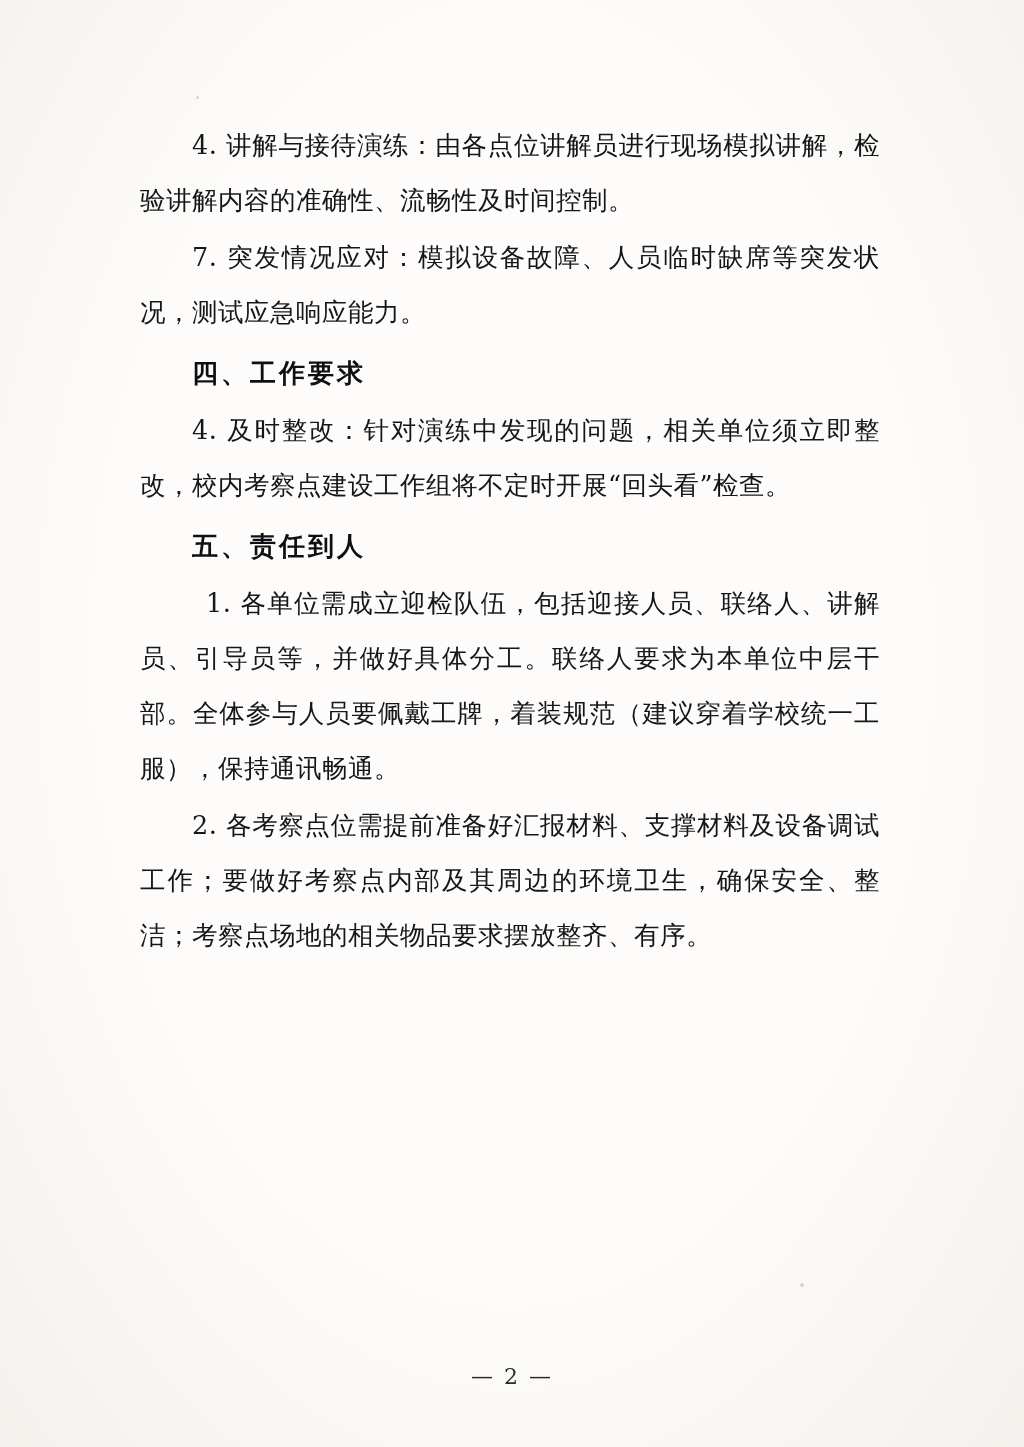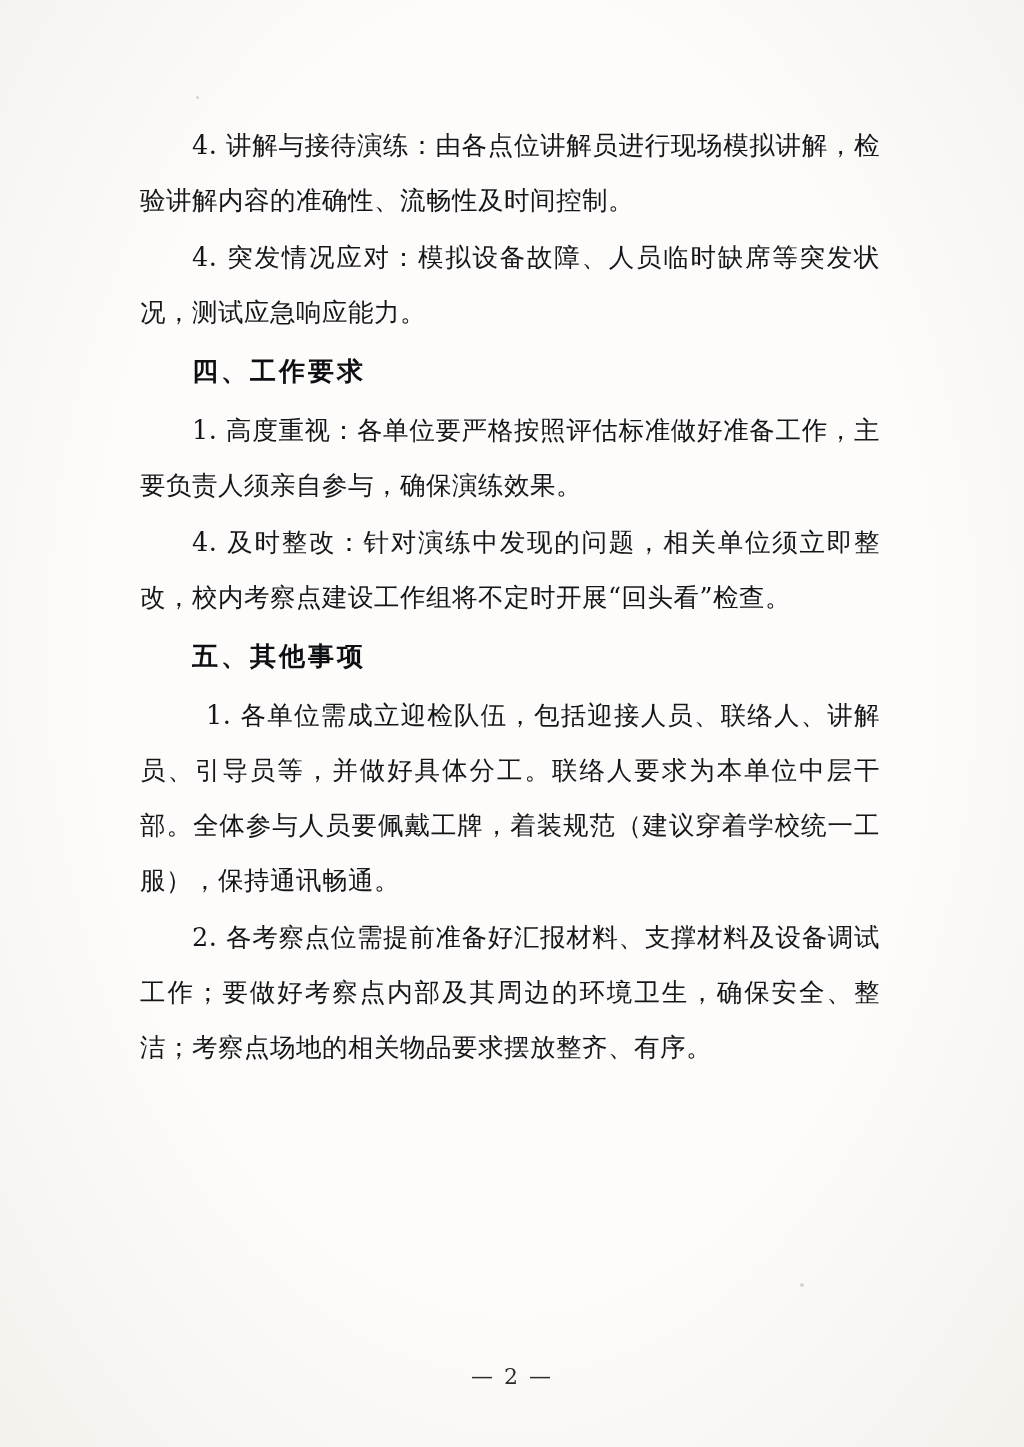--- a/index.html
+++ b/index.html
@@ -42,21 +42,21 @@
     font-weight: 500;
   }
   .heading {
     font-size: 26px;
     line-height: 55px;
     color: #0e0f12;
     letter-spacing: 3px;
     margin: 6px 0 2px 0;
     text-indent: 52px;
     font-weight: 700;
-    font-family: Liberation Mono, monospace;
+    font-family: Liberation Sans, sans-serif;
   }
   .para.wide-indent {
     text-indent: 66px;
   }
   .footer {
     position: absolute;
     left: 0;
     right: 0;
     bottom: 58px;
     text-align: center;
@@ -74,31 +74,30 @@
 </style>
 </head>
 <body>
 
 <div class="page">
 
   <div class="content">
 
     <p class="para">4. 讲解与接待演练：由各点位讲解员进行现场模拟讲解，检验讲解内容的准确性、流畅性及时间控制。</p>
 
-    <p class="para">4. 突发情况应对：模拟设备故障、人员临时缺席等突发状况，测试应急响应能力。</p>
+    <p class="para">7. 突发情况应对：模拟设备故障、人员临时缺席等突发状况，测试应急响应能力。</p>
 
     <h2 class="heading">四、工作要求</h2>
 
-    <p class="para">1. 高度重视：各单位要严格按照评估标准做好准备工作，主要负责人须亲自参与，确保演练效果。</p>
 
 
 
     <p class="para">4. 及时整改：针对演练中发现的问题，相关单位须立即整改，校内考察点建设工作组将不定时开展“回头看”检查。</p>
 
-    <h2 class="heading">五、其他事项</h2>
+    <h2 class="heading">五、责任到人</h2>
 
     <p class="para wide-indent">1. 各单位需成立迎检队伍，包括迎接人员、联络人、讲解员、引导员等，并做好具体分工。联络人要求为本单位中层干部。全体参与人员要佩戴工牌，着装规范（建议穿着学校统一工服），保持通讯畅通。</p>
 
     <p class="para">2. 各考察点位需提前准备好汇报材料、支撑材料及设备调试工作；要做好考察点内部及其周边的环境卫生，确保安全、整洁；考察点场地的相关物品要求摆放整齐、有序。</p>
 
   </div>
 
   <div class="speck" style="left:800px; top:1283px; width:4px; height:4px;"></div>
   <div class="speck" style="left:196px; top:96px; width:3px; height:3px;"></div>
 

